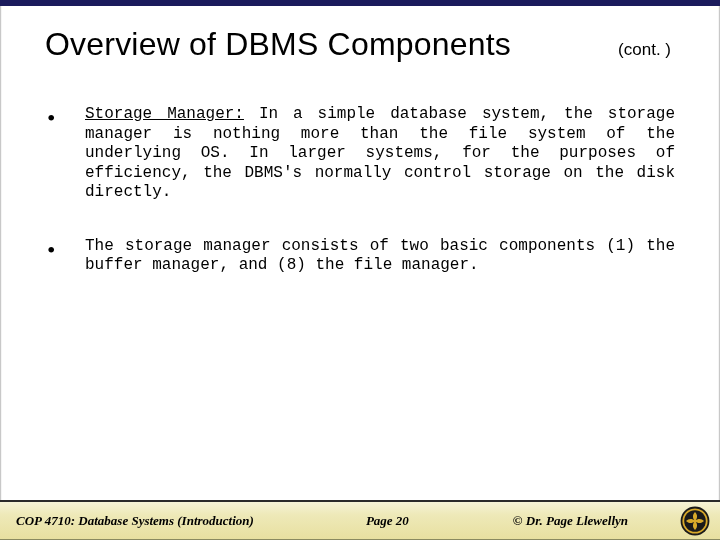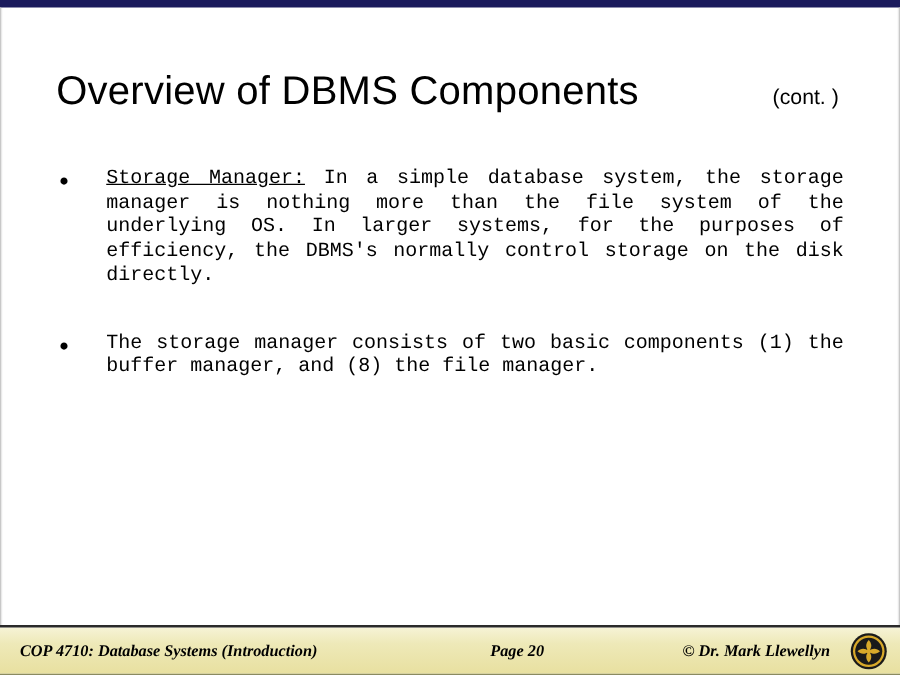--- a/index.html
+++ b/index.html
@@ -20,21 +20,20 @@
     top: 6px; left: 0; right: 0; bottom: 40px;
     padding: 20px 44px 0 44px;
     border-left: 1px solid #c8c8c8;
     border-right: 1px solid #c8c8c8;
   }
   .title-row {
     display: flex;
     align-items: baseline;
     justify-content: space-between;
     margin-bottom: 42px;
-    margin-top: 28px;
   }
   .title {
     font-family: Arial, Helvetica, sans-serif;
     font-size: 32px;
     font-weight: 400;
     color: #000;
     letter-spacing: 0.2px;
   }
   .cont {
     font-family: Liberation Sans, sans-serif;
@@ -75,20 +74,21 @@
     background: linear-gradient(to bottom, #f6f3d6 0%, #eee9b8 35%, #e8e0a0 100%);
     border-top: 2px solid #2a2a2a;
     border-bottom: 1px solid #8a8a60;
     display: flex;
     align-items: center;
     font-family: "Times New Roman", Times, serif;
     font-style: italic;
     font-weight: bold;
     font-size: 13px;
     color: #000;
+    gap: 36px;
   }
   .footer .course { flex: 0 0 auto; padding-left: 16px; }
   .footer .spacer1 { flex: 1; }
   .footer .page { flex: 0 0 auto; }
   .footer .spacer2 { flex: 0.8; }
   .footer .copy { flex: 0 0 auto; padding-right: 8px; }
   .footer .logo {
     flex: 0 0 auto;
     width: 30px; height: 30px;
     margin: 0 10px 0 8px;
@@ -127,21 +127,21 @@
       <span class="bullet-text"><span class="lead"></span><span>The storage manager consists of two basic components (1) the buffer manager, and (8) the file manager.</span></span>
     </li>
   </ul>
 </div>
 
 <div class="footer">
   <span class="course">COP 4710: Database Systems  (Introduction)</span>
   <span class="spacer1"></span>
   <span class="page">Page 20</span>
   <span class="spacer2"></span>
-  <span class="copy">©  Dr. Mark Llewellyn</span>
+  <span class="copy">©  Dr. Page Llewellyn</span>
   <span class="logo">
     <svg viewBox="0 0 100 100">
       <circle cx="50" cy="50" r="48" fill="#1a1a1a"></circle>
       <circle cx="50" cy="50" r="42" fill="#d8a92a"></circle>
       <circle cx="50" cy="50" r="36" fill="#1a1a1a"></circle>
       <g fill="#d8a92a">
         <path d="M50 20 C42 28 40 40 50 50 C60 40 58 28 50 20 Z"></path>
         <path d="M50 80 C58 72 60 60 50 50 C40 60 42 72 50 80 Z"></path>
         <path d="M20 50 C28 42 40 40 50 50 C40 60 28 58 20 50 Z"></path>
         <path d="M80 50 C72 58 60 60 50 50 C60 40 72 42 80 50 Z"></path>

